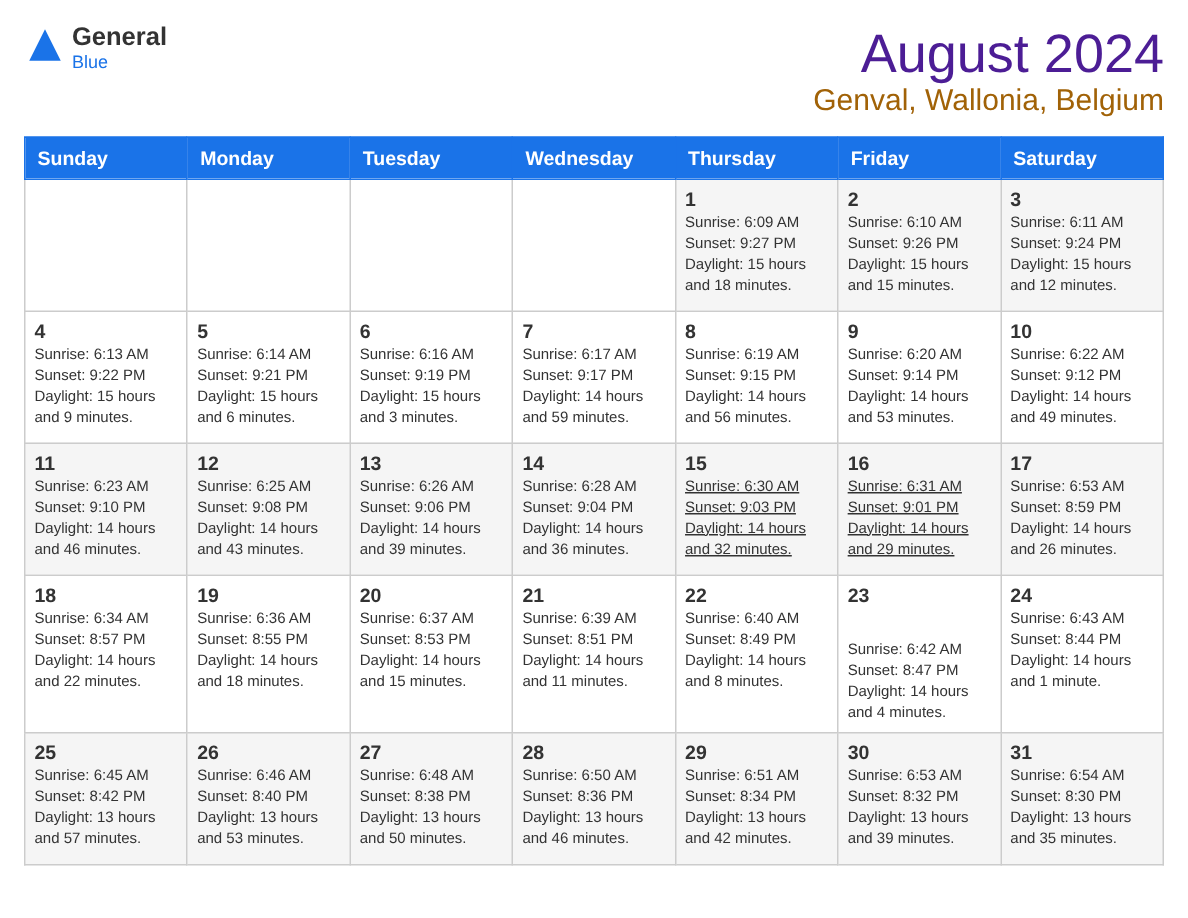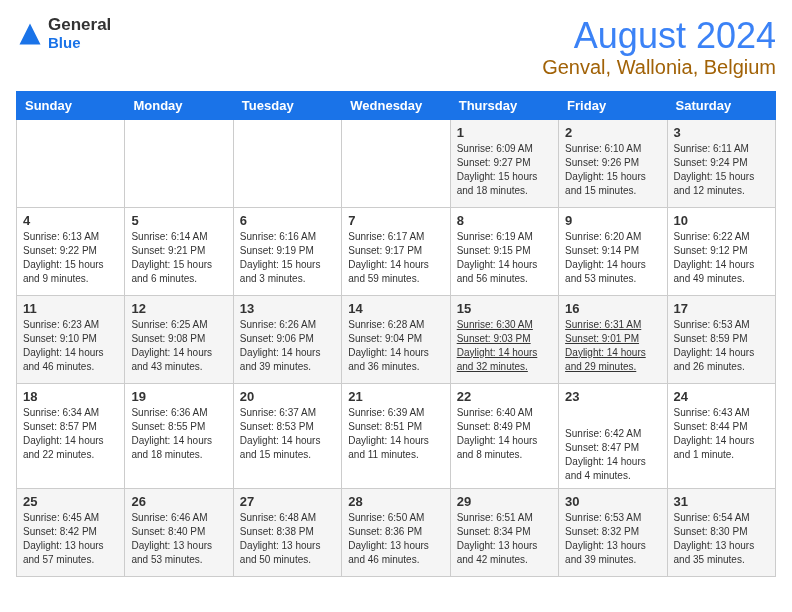--- a/index.html
+++ b/index.html
@@ -11,49 +11,48 @@
       padding: 16px;
     }
     .header {
       display: flex;
       justify-content: space-between;
       align-items: flex-start;
       margin-bottom: 12px;
     }
     .logo {
       display: flex;
-      align-items: center;
       gap: 4px;
     }
     .logo-text {
       display: flex;
       flex-direction: column;
       line-height: 1.1;
     }
     .logo-general {
       font-size: 17px;
       font-weight: bold;
       color: #333;
     }
     .logo-blue {
-      font-size: 15px;
-      font-weight: bold;
+      font-size: 12px;
+      font-weight: normal;
       color: #1a73e8;
     }
     .logo-icon {
       width: 28px;
       height: 28px;
     }
     .title-block {
       text-align: right;
     }
     .month-year {
       font-size: 36px;
       font-weight: 300;
-      color: #3b82f6;
+      color: #4c1d95;
       line-height: 1.1;
     }
     .location {
       font-size: 20px;
       color: #a16207;
     }
     table {
       width: 100%;
       border-collapse: collapse;
       table-layout: fixed;

